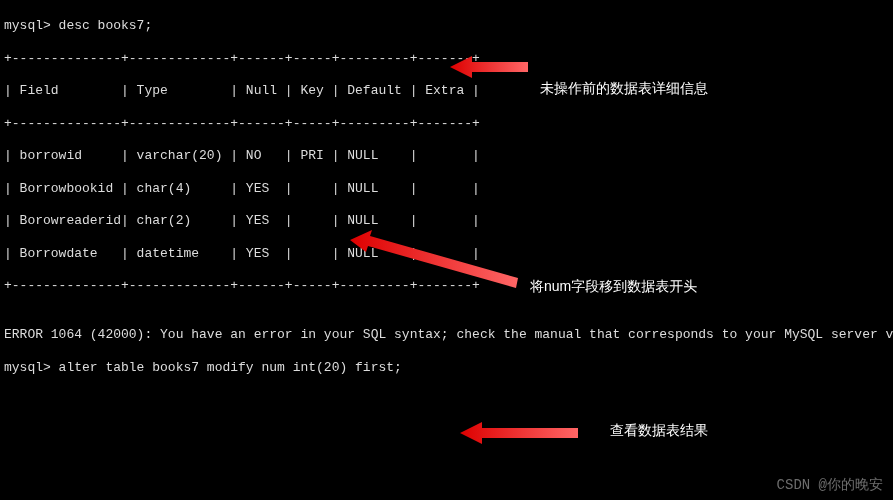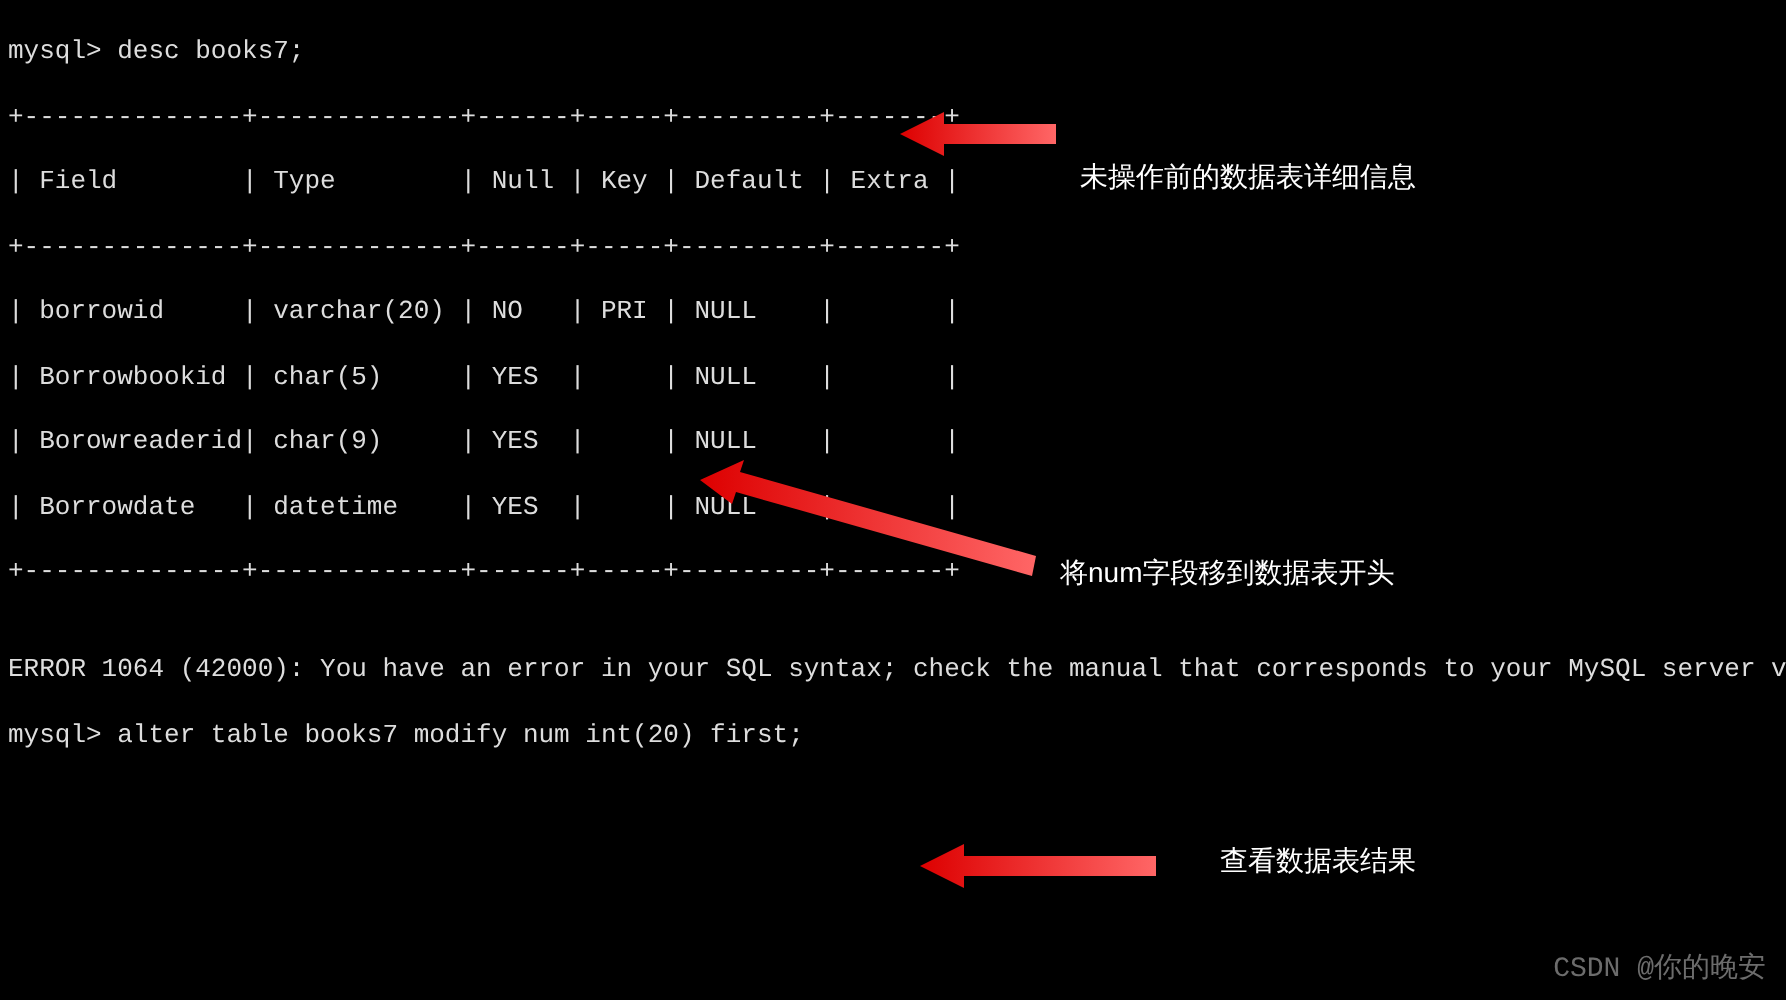--- a/index.html
+++ b/index.html
@@ -41,22 +41,22 @@
 </style>
 </head>
 <body>
 
 <div class="terminal">
 <div>mysql&gt; desc books7;</div>
 <div>+--------------+-------------+------+-----+---------+-------+</div>
 <div>| Field        | Type        | Null | Key | Default | Extra |</div>
 <div>+--------------+-------------+------+-----+---------+-------+</div>
 <div>| borrowid     | varchar(20) | NO   | PRI | NULL    |       |</div>
-<div>| Borrowbookid | char(5)     | YES  |     | NULL    |       |</div>
-<div>| Borowreaderid| char(9)     | YES  |     | NULL    |       |</div>
+<div>| Borrowbookid | char(4)     | YES  |     | NULL    |       |</div>
+<div>| Borowreaderid| char(2)     | YES  |     | NULL    |       |</div>
 <div>| Borrowdate   | datetime    | YES  |     | NULL    |       |</div>
 <div>+--------------+-------------+------+-----+---------+-------+</div>
 <div></div>
 <div>ERROR 1064 (42000): You have an error in your SQL syntax; check the manual that corresponds to your MySQL server version</div>
 <div>mysql&gt; alter table books7 modify num int(20) first;</div>
 
 
 <div></div>
 
 

